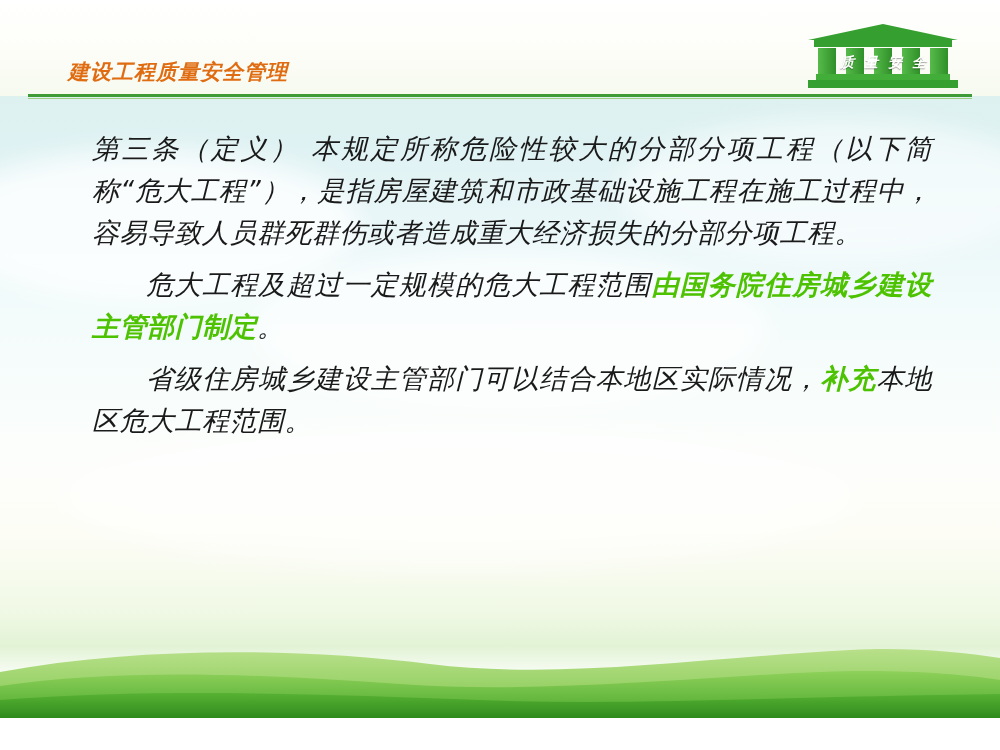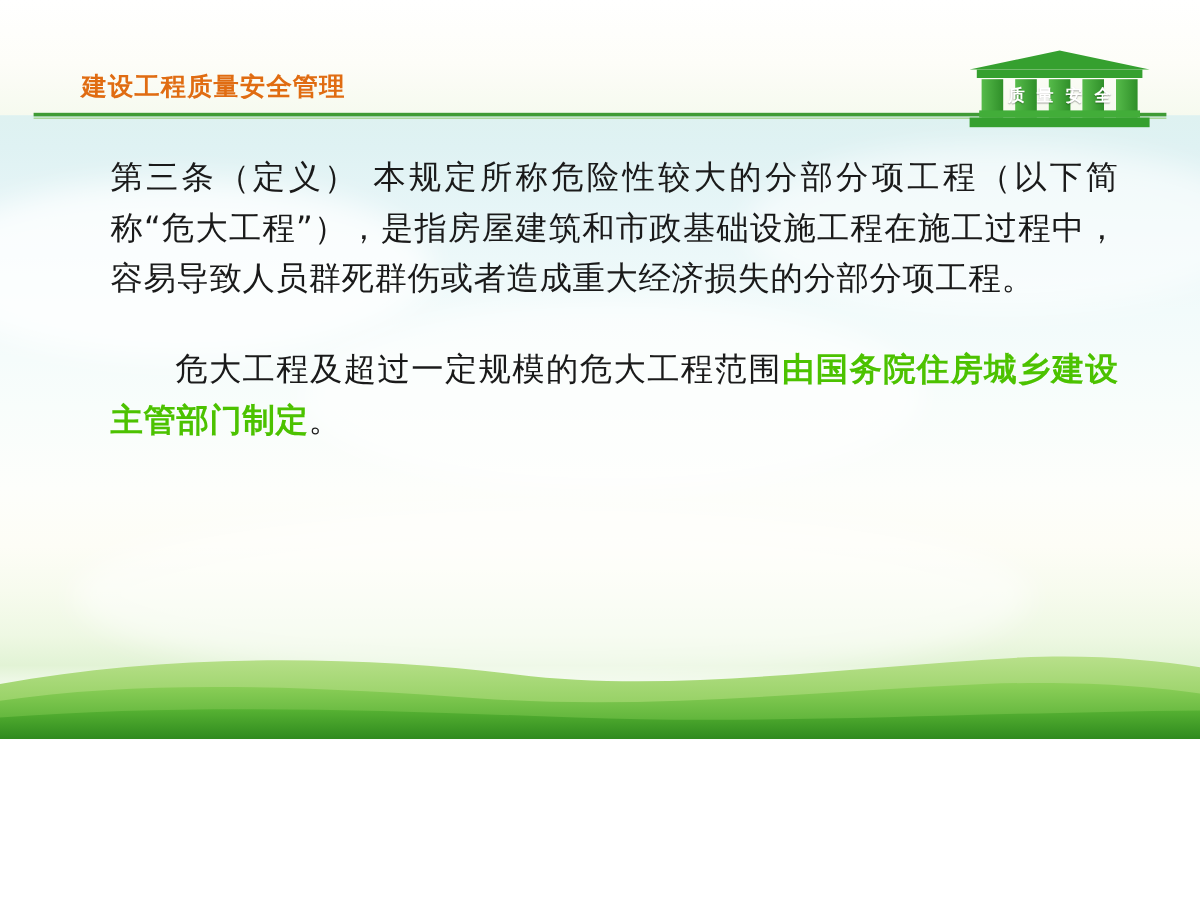--- a/index.html
+++ b/index.html
@@ -9,37 +9,38 @@
   body {
     width: 1000px;
     height: 750px;
     overflow: hidden;
     font-family: "Liberation Sans", sans-serif;
     background: #ffffff;
   }
   .slide {
     position: relative;
     width: 1000px;
-    height: 616px;
+    height: 718px;
     overflow: hidden;
     background: linear-gradient(to bottom,
         #eaf7f4 0%,
         #e4f4f2 6%,
         #ddf1ef 12%,
         #dff2f3 20%,
         #e8f6f8 30%,
         #f2fbfb 42%,
         #f8fdfb 55%,
         #fdfefb 66%,
         #fdfdf6 74%,
         #f7fbee 80%,
         #eef8e3 86%,
         #e2f3d5 90%,
         #ffffff 95%,
         #ffffff 100%);
+    font-style: italic;
   }
   
   .cloud {
     position: absolute;
     border-radius: 50%;
     background: rgba(255,255,255,0.75);
     filter: blur(12px);
     pointer-events: none;
   }
   .c1 { left: -60px; top: 150px; width: 420px; height: 150px; }
@@ -79,21 +80,21 @@
     font-size: 21px;
     font-weight: bold;
     color: #e06c12;
     letter-spacing: 1px;
     line-height: 1;
     white-space: nowrap;
   }
   
   .logo {
     position: absolute;
-    right: 42px; top: 42px;
+    right: 42px; top: 24px;
     width: 150px; height: 66px;
   }
   .logo-roof {
     position: absolute;
     left: 0; top: 0;
     width: 0; height: 0;
     border-left: 75px solid transparent;
     border-right: 75px solid transparent;
     border-bottom: 16px solid #35a02f;
   }
@@ -150,21 +151,21 @@
   }
   .para {
     font-family: "DejaVu Sans", "Liberation Sans", sans-serif;
     font-size: 27px;
     line-height: 42px;
     color: #1a1a1a;
     margin: 0 0 4px 0;
     text-align: justify;
     letter-spacing: 0.5px;
   }
-  .indent { text-indent: 54px; margin-top: 24px; }
+  .indent { text-indent: 54px; }
   .hl {
     color: #4cc200;
     font-weight: bold;
   }
   .gap-sm { height: 6px; }
 
   
   .footer {
     position: absolute;
     left: 0; bottom: 0;
@@ -206,20 +207,23 @@
 
   <div class="content">
     <p class="para">
       <span>第三条（定义）  本规定所称危险性较大的分部分项工程（以下简称“危大工程”），是指房屋建筑和市政基础设施工程在施工过程中，容易导致人员群死群伤或者造成重大经济损失的分部分项工程。</span>
     </p>
     <div class="gap-sm"></div>
     <p class="para indent">
       <span>危大工程及超过一定规模的危大工程范围</span><span class="hl">由国务院住房城乡建设主管部门制定</span><span>。</span>
     </p>
     <div class="gap-sm"></div>
+    <p class="para indent">
+      <span>省级住房城乡建设主管部门可以结合本地区实际情况，</span><span class="hl">补充</span><span>本地区危大工程范围。</span>
+    </p>
     <div class="gap-sm"></div>
     <div class="gap-sm"></div>
   </div>
 
   <div class="footer">
     <svg width="1000" height="90" viewBox="0 0 1000 90" preserveAspectRatio="none">
       <defs>
         <linearGradient id="g1" x1="0" y1="0" x2="0" y2="1">
           <stop offset="0%" stop-color="#b8e08a"></stop>
           <stop offset="100%" stop-color="#7ec64a"></stop>

